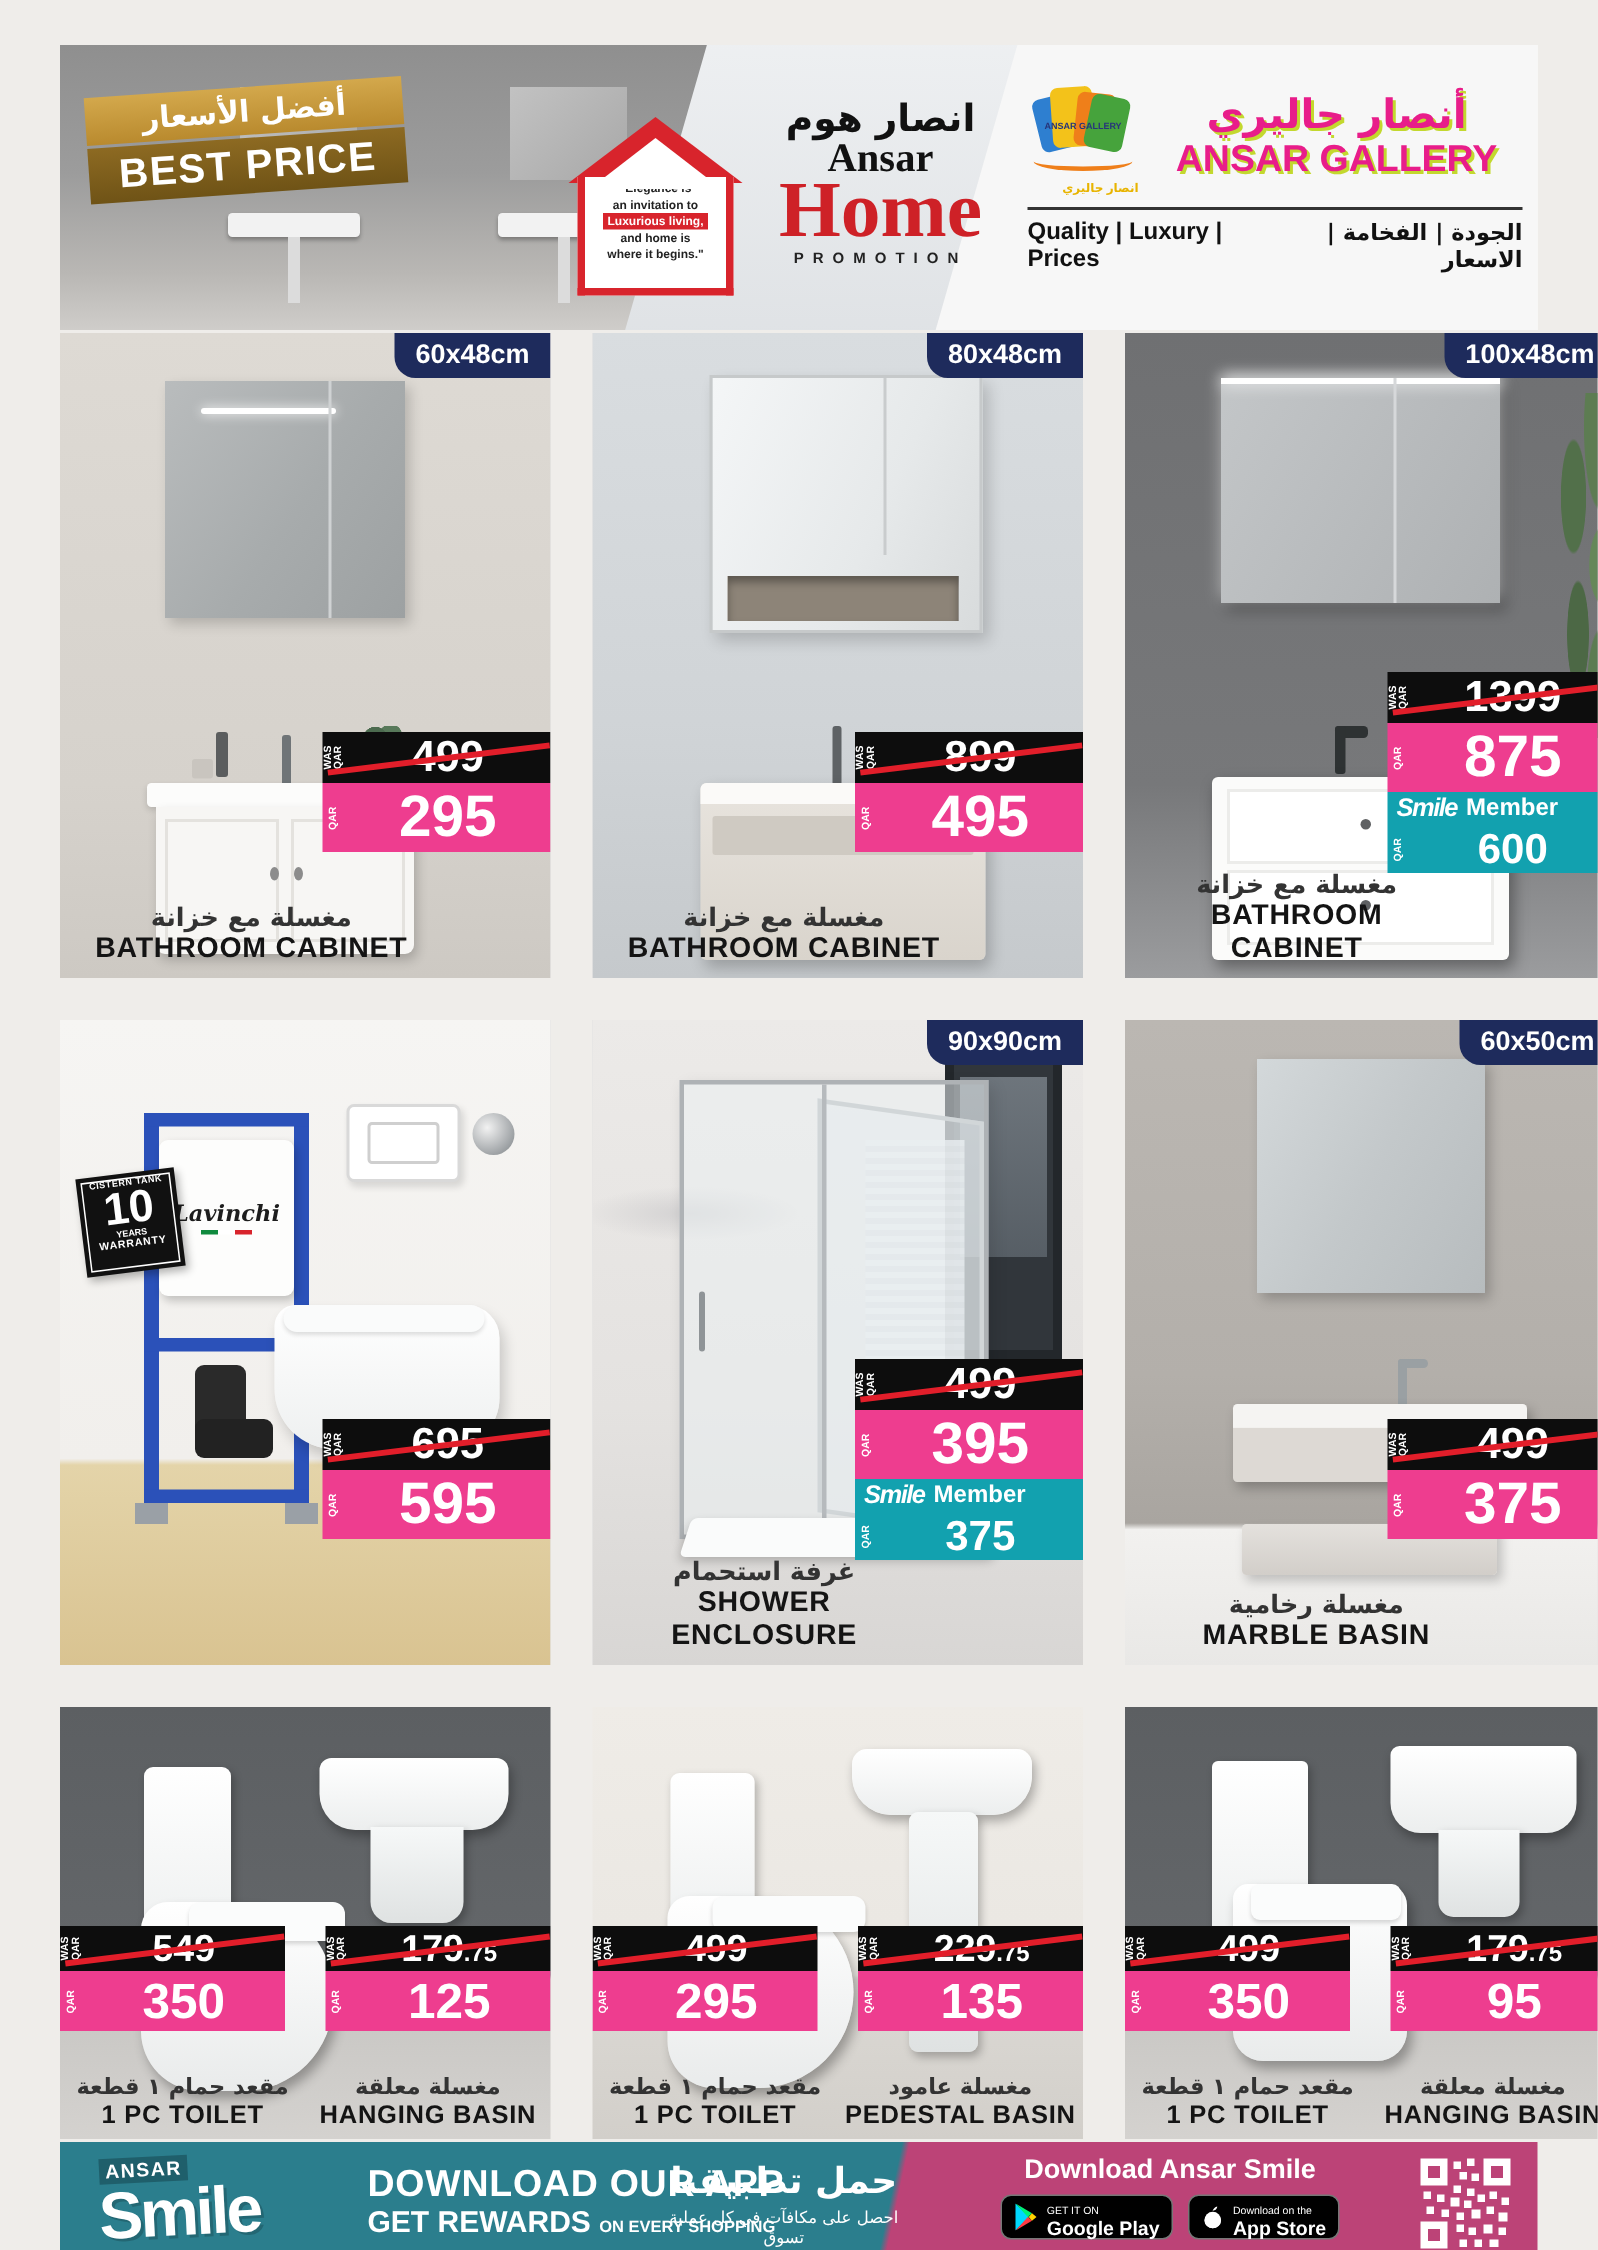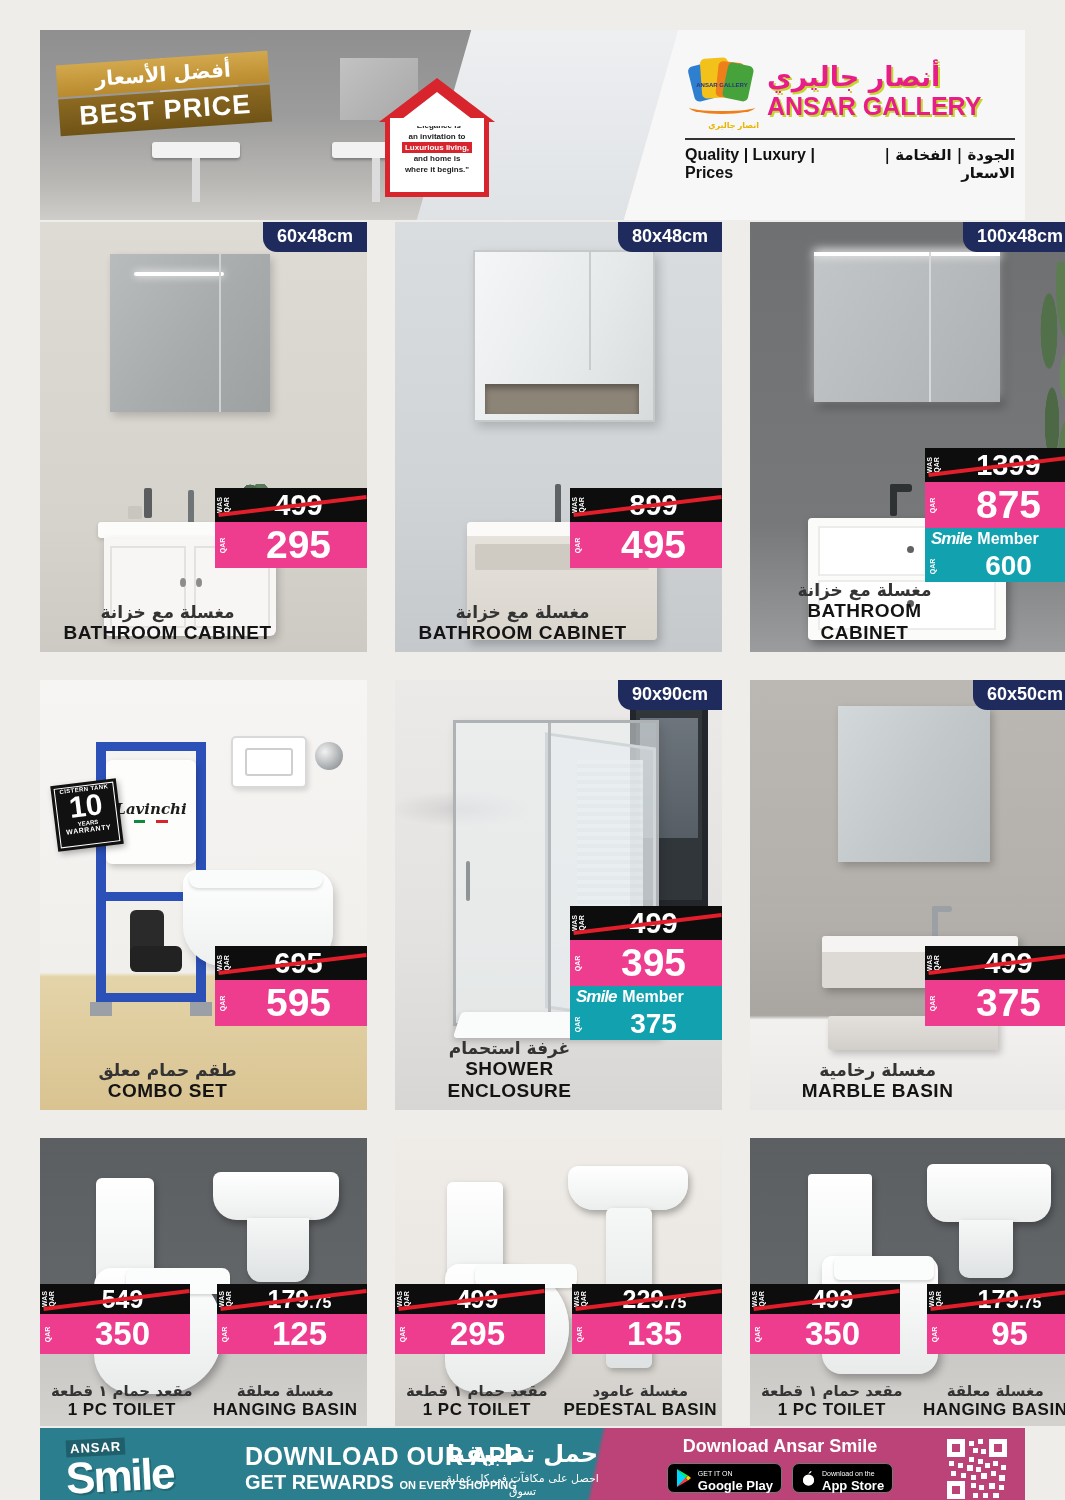--- a/index.html
+++ b/index.html
@@ -42,21 +42,21 @@
   .gal-row{display:flex;align-items:center;}
   .gal-icon{width:74px;height:78px;position:relative;flex:0 0 auto;margin-right:8px;}
   .bag{position:absolute;width:26px;height:36px;border-radius:5px;top:12px;}
   .b1{left:6px;background:#2e7fd0;transform:rotate(-14deg);}
   .b2{left:40px;background:#46a33c;transform:rotate(12deg);}
   .b3{left:16px;top:6px;background:#f3c21a;transform:rotate(-4deg);width:28px;height:40px;}
   .b4{left:32px;top:10px;background:#ef7f1a;transform:rotate(6deg);}
   .gal-icon-label{position:absolute;top:30px;left:0;right:0;text-align:center;font-size:6px;font-weight:bold;color:#27357a;z-index:2;}
   .swoosh{position:absolute;bottom:16px;left:4px;right:4px;height:10px;border-bottom:3px solid #ef7f1a;border-radius:50%;}
   .gal-icon-ar{position:absolute;bottom:0;left:0;right:0;font-size:8px;color:#e8b400;font-weight:bold;}
-  .gal-text{text-align:left;flex:1;}
+  .gal-text{text-align:center;flex:1;}
   .gal-ar{font-family:"DejaVu Sans",sans-serif;font-weight:bold;font-size:27px;color:#e81d8a;
     text-shadow:2px 2px 0 #c3d82e;line-height:30px;}
   .gal-en{font-weight:bold;font-size:25px;color:#e81d8a;text-shadow:2px 2px 0 #c3d82e;letter-spacing:0px;}
   .gal-line{border-top:2px solid #333;margin-top:8px;}
   .tagline{display:flex;justify-content:space-between;align-items:center;margin-top:6px;}
   .tag-en{font-weight:bold;font-size:16px;color:#111;}
   .tag-ar{font-family:"DejaVu Sans",sans-serif;font-weight:bold;font-size:15px;color:#111;direction:rtl;}
   
   .grid{display:grid;grid-template-columns:327px 327px 327px;grid-gap:2px;margin-top:2px;gap:28px;}
   .cell{position:relative;overflow:hidden;background:#ddd;}
@@ -242,20 +242,26 @@
         <div class="quote">
           <span>"Elegance is</span><br>
           <span>an invitation to</span><br>
           <span class="hl">Luxurious living,</span><br>
           <span>and home is</span><br>
           <span>where it begins."</span>
         </div>
       </div>
     </div>
 
+    <div class="homelogo">
+      <div class="home-ar" dir="rtl">انصار هوم</div>
+      <div class="home-en1">Ansar</div>
+      <div class="home-en2">Home</div>
+      <div class="home-sub">PROMOTION</div>
+    </div>
 
     <div class="gallery">
       <div class="gal-row">
         <div class="gal-icon">
           <div class="bag b1"></div>
           <div class="bag b3"></div>
           <div class="bag b4"></div>
           <div class="bag b2"></div>
           <div class="gal-icon-label">ANSAR GALLERY</div>
           <div class="swoosh"></div>
@@ -428,24 +434,20 @@
               <b>QAR</b>
             </span>
           <span class="num struck"><span>695</span></span>
         </div>
         <div class="bar now">
           <span class="vlab">
               <b>QAR</b>
             </span>
           <span class="num">595</span>
         </div>
-      </div>
-      <div class="cell-label">
-        <div class="lab-ar">طقم حمام معلق</div>
-        <div class="lab-en">COMBO SET</div>
       </div>
     </div>
 
     <div class="cell r12">
       <div class="ph p5">
         <div class="window"></div>
         <div class="stripes"></div>
         <div class="glass2"></div>
         <div class="encl"></div>
         <div class="tray"></div>

